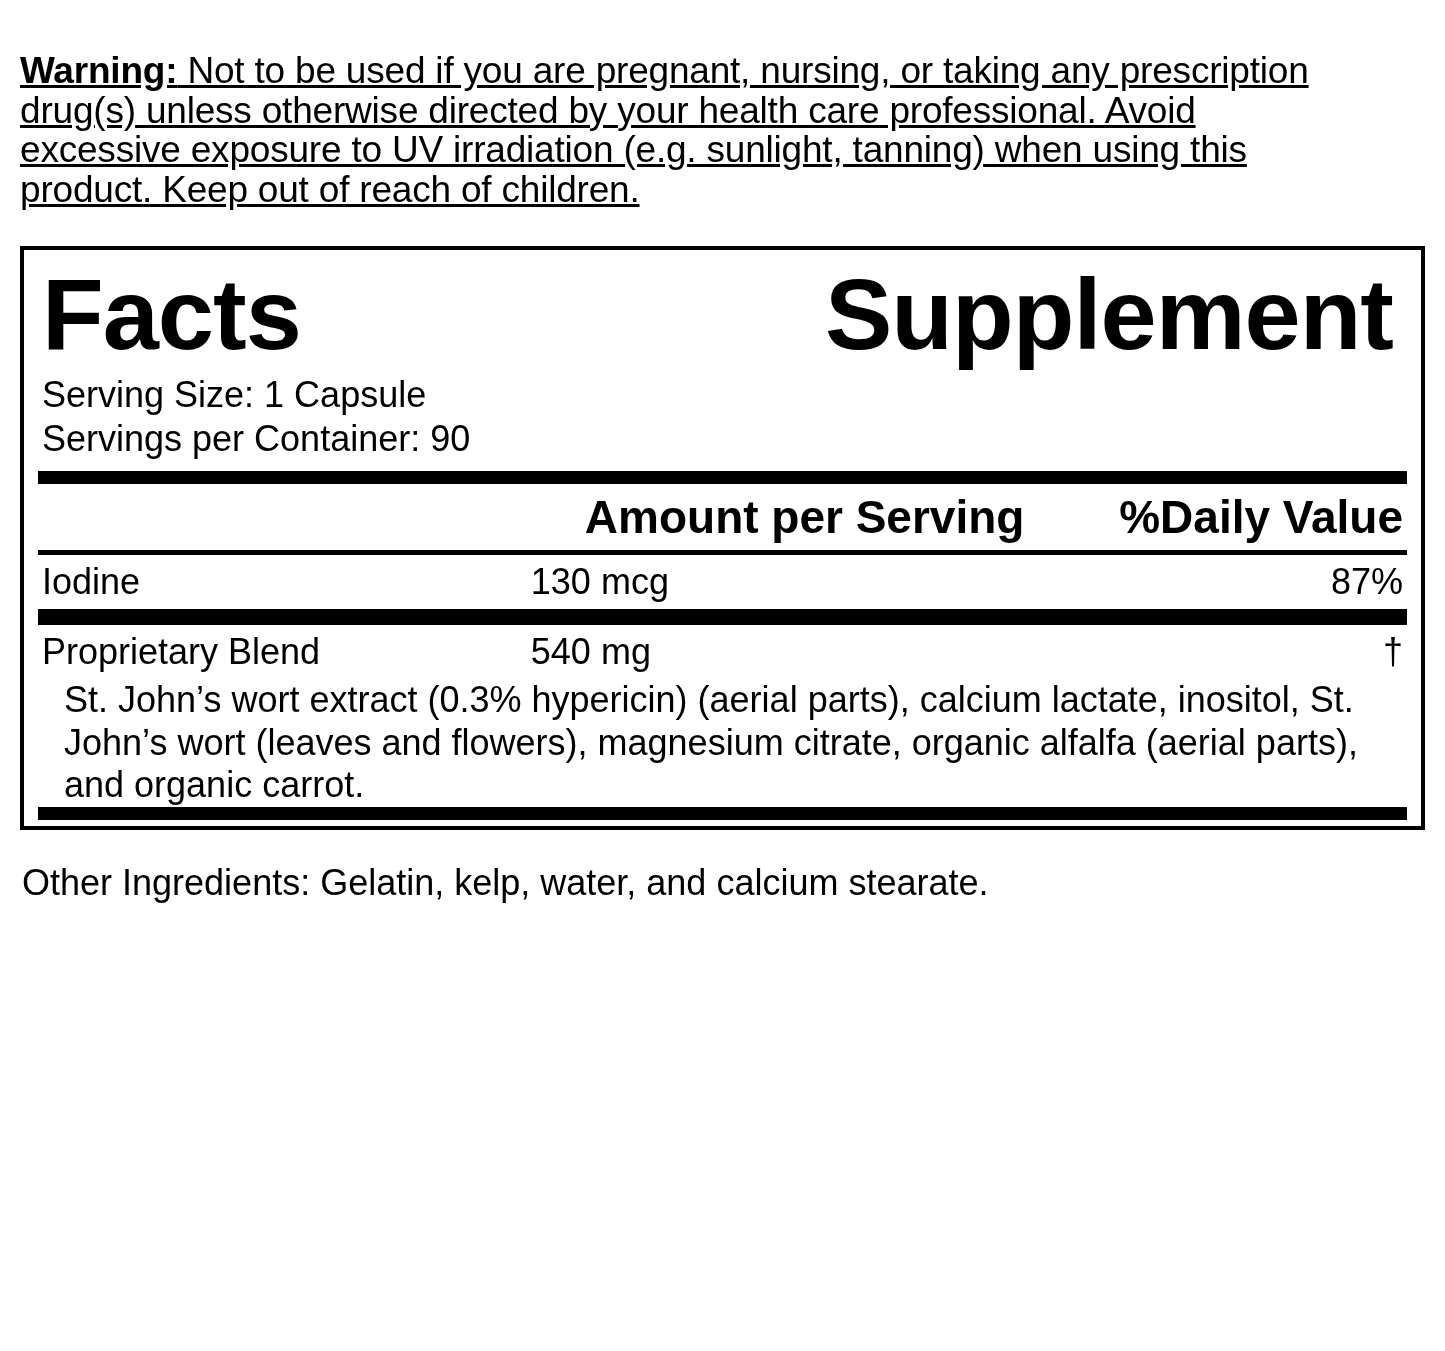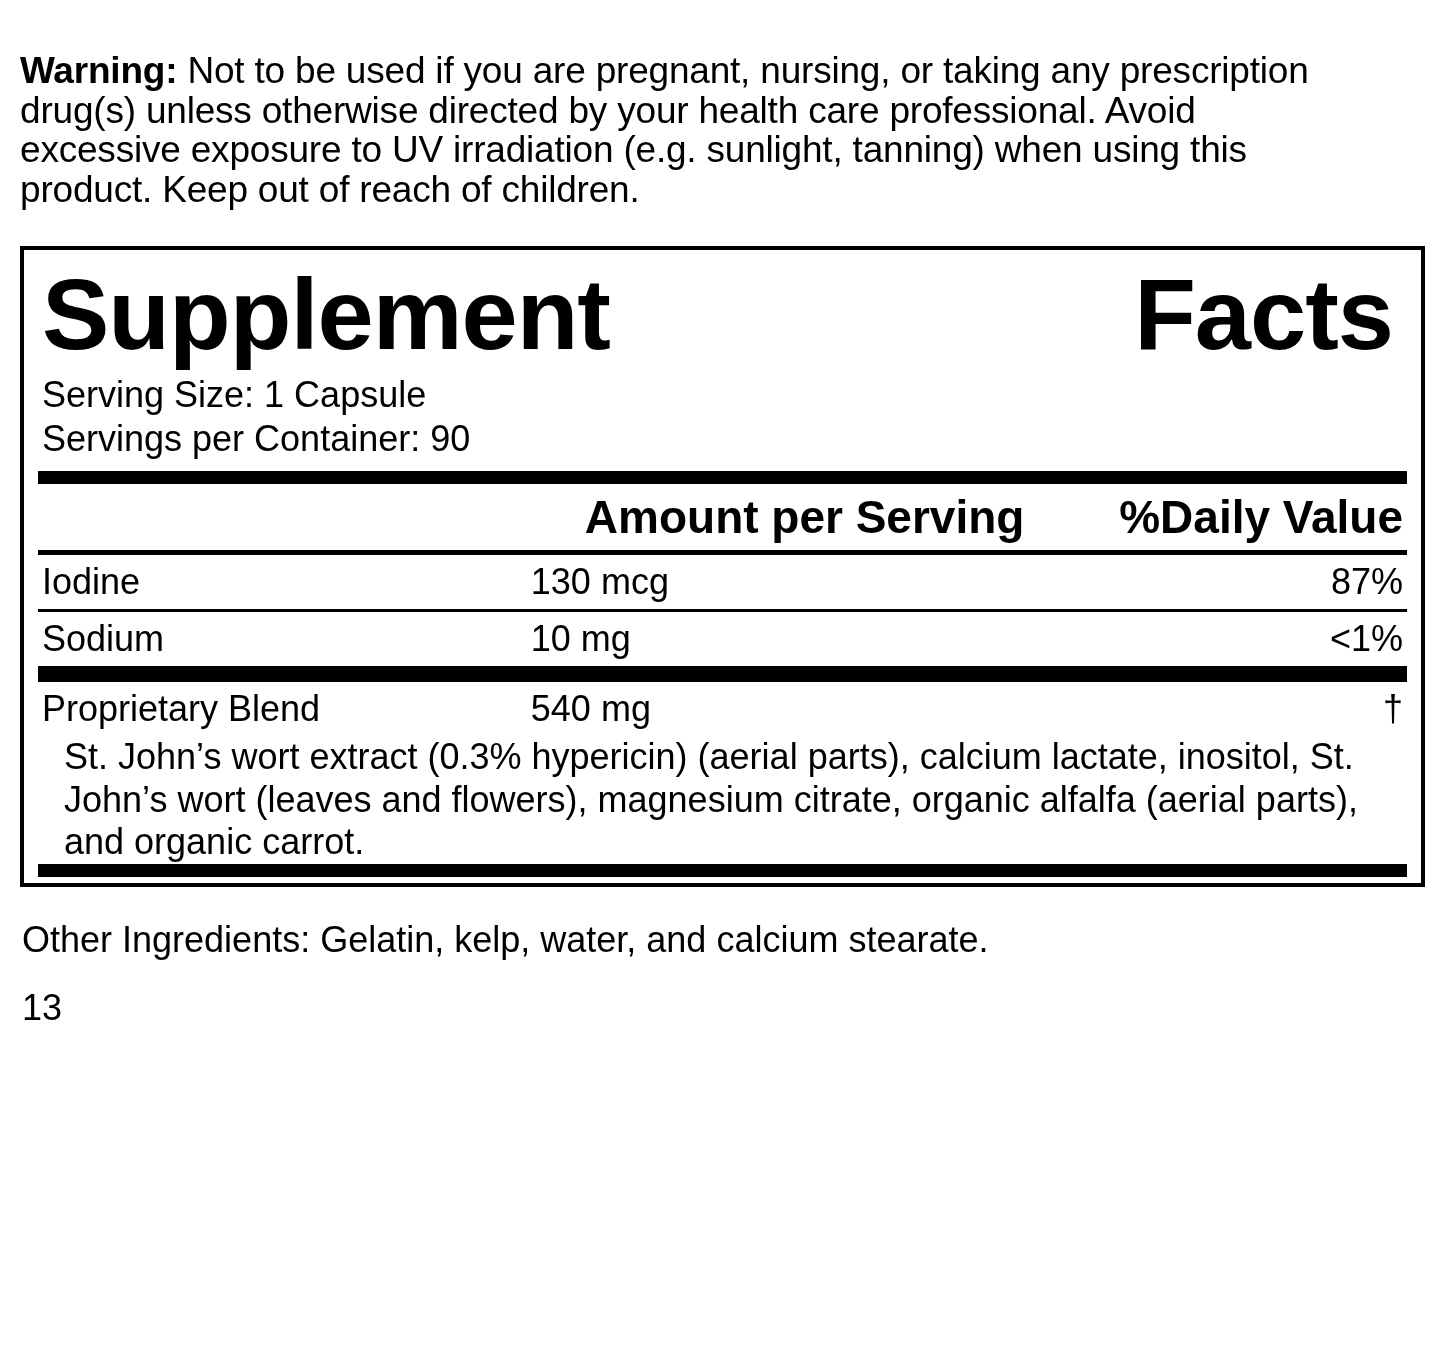--- a/index.html
+++ b/index.html
@@ -22,20 +22,21 @@
     padding: 0 20px;
   }
 
   
   .warning {
     font-size: 37px;
     line-height: 1.07;
     letter-spacing: -0.2px;
     padding-top: 14px;
     padding-right: 100px;
+    text-decoration: underline;
   }
   .warning b {
     font-weight: bold;
   }
 
   
   .facts-panel {
     margin-top: 18px;
     border: 4px solid #000;
     padding: 0 14px 6px 14px;
@@ -125,22 +126,22 @@
 </head>
 <body>
 
 <div class="page">
 
   <p class="warning"><b>Warning:</b><span> Not to be used if you are pregnant, nursing, or taking any prescription drug(s) unless otherwise directed by your health care professional. Avoid excessive exposure to UV irradiation (e.g. sunlight, tanning) when using this product. Keep out of reach of children.</span></p>
 
   <div class="facts-panel">
 
     <div class="facts-title">
+      <span>Facts</span>
       <span>Supplement</span>
-      <span>Facts</span>
     </div>
 
     <div class="serving-line">Serving Size: 1 Capsule</div>
     <div class="serving-line">Servings per Container: 90</div>
 
     <div class="rule-thick"></div>
 
     <table class="facts">
       <tbody>
           <tr class="hdr-row">
@@ -153,25 +154,20 @@
 
     <div class="rule-thin"></div>
 
     <table class="facts">
       <tbody>
           <tr class="nutrient-row">
         <td class="col-name">Iodine</td>
         <td class="col-amt">130 mcg</td>
         <td class="col-dv">87%</td>
       </tr>
-      <tr class="nutrient-row">
-        <td class="col-name">Sodium</td>
-        <td class="col-amt">10 mg</td>
-        <td class="col-dv">&lt;1%</td>
-      </tr>
     </tbody>
       </table>
 
     <div class="rule-thick" style="margin-top:0;"></div>
 
     <table class="facts">
       <tbody>
           <tr class="blend-row">
         <td class="col-name">Proprietary Blend</td>
         <td class="col-amt">540 mg</td>
@@ -181,15 +177,14 @@
       </table>
 
     <div class="blend-desc">St. John’s wort extract (0.3% hypericin) (aerial parts), calcium lactate, inositol, St. John’s wort (leaves and flowers), magnesium citrate, organic alfalfa (aerial parts), and organic carrot.</div>
 
     <div class="rule-thick" style="margin-top:0;"></div>
 
   </div>
 
   <div class="other-ing">Other Ingredients: Gelatin, kelp, water, and calcium stearate.</div>
 
-  <div class="page-num">13</div>
 
 </div>
 
 </body></html>

